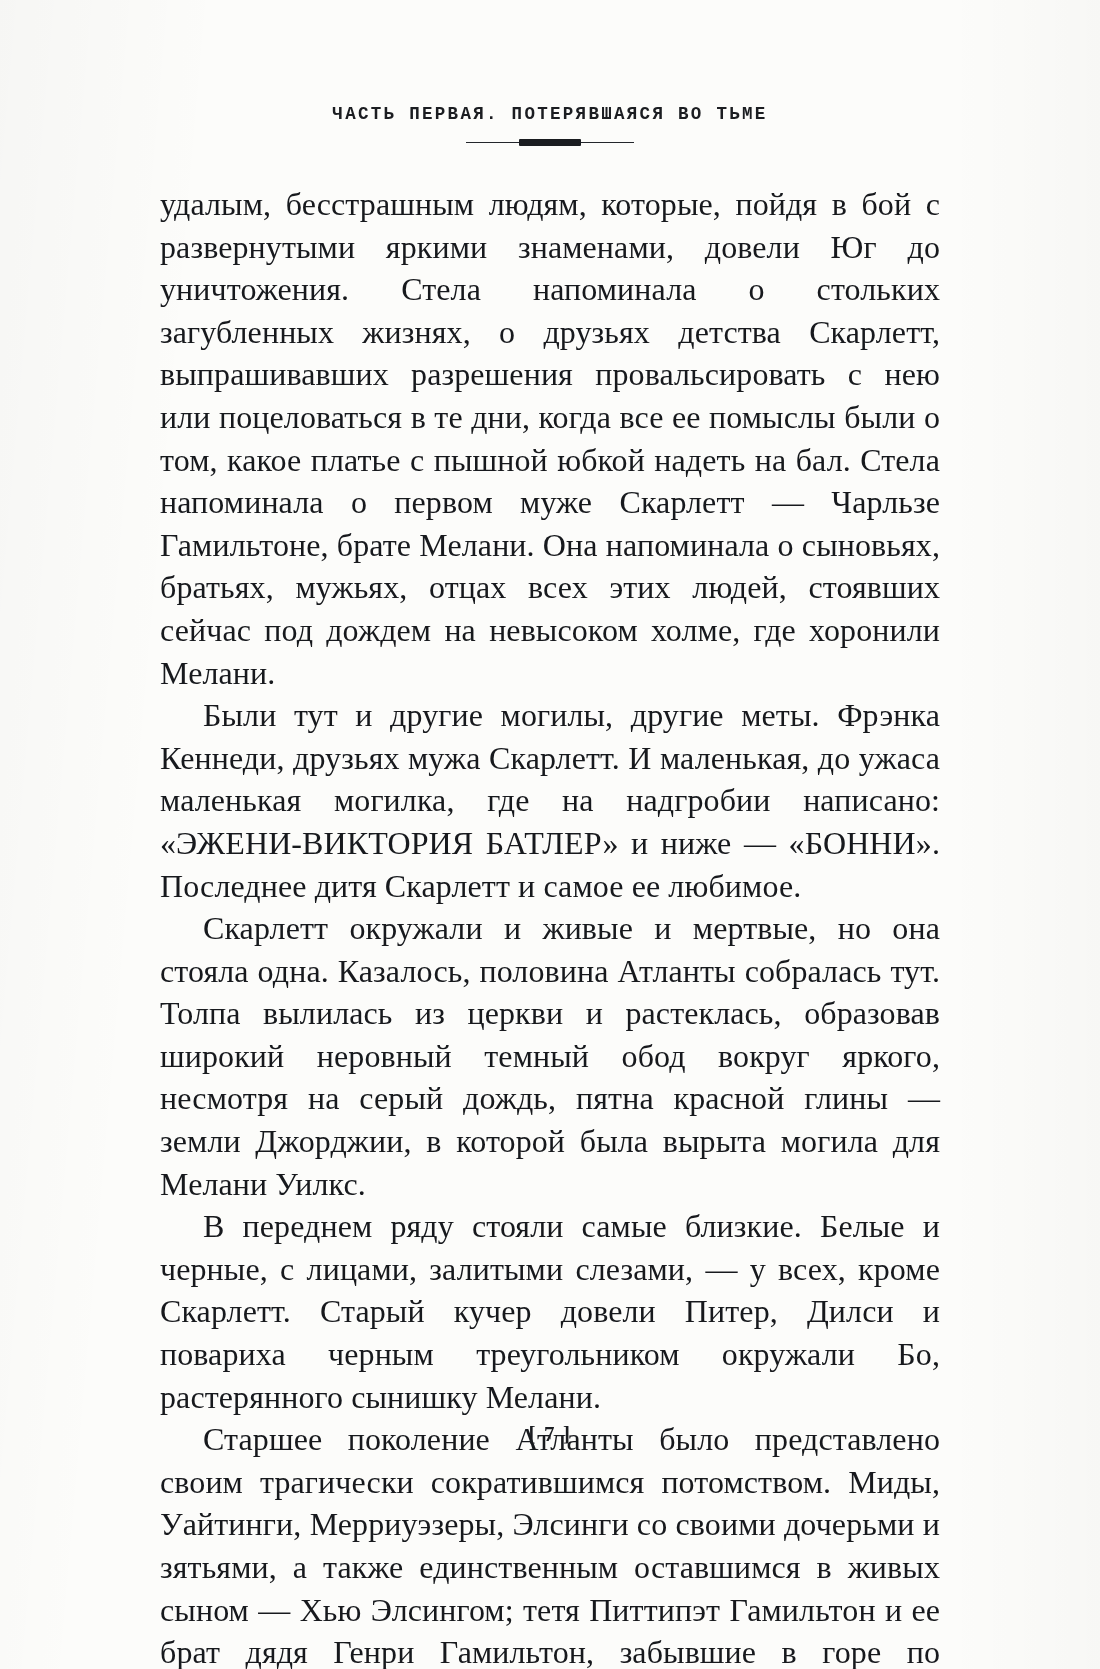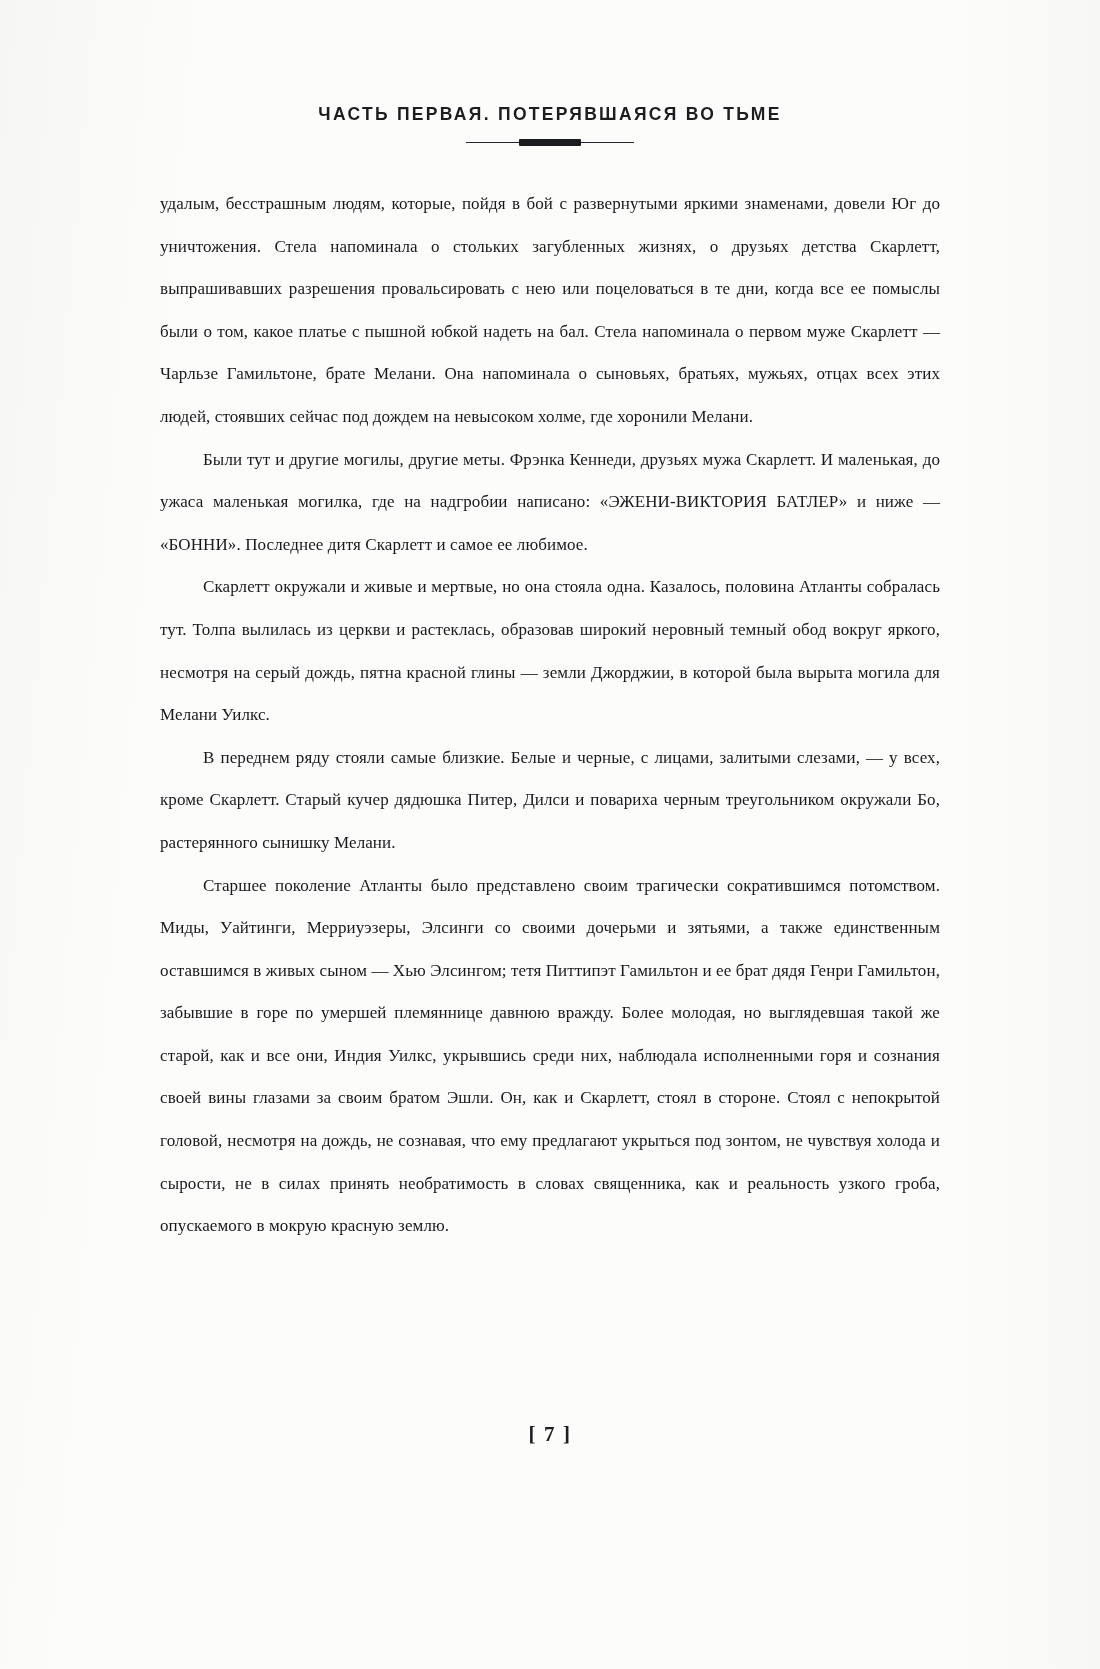--- a/index.html
+++ b/index.html
@@ -37,21 +37,21 @@
     position: relative;
     z-index: 1;
     width: 780px;
     margin: 0 auto;
     padding-top: 104px;
   }
 
   
   .running-head {
     text-align: center;
-    font-family: Liberation Sans, sans-serif;
+    font-family: Liberation Mono, monospace;
     font-size: 17.5px;
     font-weight: 700;
     letter-spacing: 2.3px;
     color: #1b1d21;
     text-transform: uppercase;
     line-height: 1.2;
     white-space: nowrap;
   }
 
   .head-rule {
@@ -81,21 +81,21 @@
     border-radius: 1px;
   }
 
   
   .body-text {
     margin-top: 36px;
   }
 
   .para {
     margin: 0;
-    font-size: 17px;
+    font-size: 32px;
     line-height: 42.6px;
     text-align: justify;
     text-justify: inter-word;
     text-indent: 43px;
     hyphens: manual;
     color: #17191d;
     letter-spacing: 0.1px;
   }
 
   .para.first {
@@ -125,21 +125,21 @@
 
     <div class="header-block">
       <div class="running-head">ЧАСТЬ ПЕРВАЯ. ПОТЕРЯВШАЯСЯ ВО ТЬМЕ</div>
       <div class="head-rule"></div>
     </div>
 
     <div class="body-text">
       <p class="para first">удалым, бесстрашным людям, которые, пойдя в бой с развернутыми яркими знаменами, довели Юг до уничтожения. Стела напоминала о стольких загубленных жизнях, о друзьях детства Скарлетт, выпрашивавших разрешения провальсировать с нею или поцеловаться в те дни, когда все ее помыслы были о том, какое платье с пышной юбкой надеть на бал. Стела напоминала о первом муже Скарлетт — Чарльзе Гамильтоне, брате Мелани. Она напоминала о сыновьях, братьях, мужьях, отцах всех этих людей, стоявших сейчас под дождем на невысоком холме, где хоронили Мелани.</p>
       <p class="para">Были тут и другие могилы, другие меты. Фрэнка Кеннеди, друзьях мужа Скарлетт. И маленькая, до ужаса маленькая могилка, где на надгробии написано: «ЭЖЕНИ-ВИКТОРИЯ БАТЛЕР» и ниже — «БОННИ». Последнее дитя Скарлетт и самое ее любимое.</p>
       <p class="para">Скарлетт окружали и живые и мертвые, но она стояла одна. Казалось, половина Атланты собралась тут. Толпа вылилась из церкви и растеклась, образовав широкий неровный темный обод вокруг яркого, несмотря на серый дождь, пятна красной глины — земли Джорджии, в которой была вырыта могила для Мелани Уилкс.</p>
-      <p class="para">В переднем ряду стояли самые близкие. Белые и черные, с лицами, залитыми слезами, — у всех, кроме Скарлетт. Старый кучер дядюшка Питер, Дилси и повариха черным треугольником окружали Бо, растерянного сынишку Мелани.</p>
+      <p class="para">В переднем ряду стояли самые близкие. Белые и черные, с лицами, залитыми слезами, — у всех, кроме Скарлетт. Старый кучер довели Питер, Дилси и повариха черным треугольником окружали Бо, растерянного сынишку Мелани.</p>
       <p class="para">Старшее поколение Атланты было представлено своим трагически сократившимся потомством. Миды, Уайтинги, Мерриуэзеры, Элсинги со своими дочерьми и зятьями, а также единственным оставшимся в живых сыном — Хью Элсингом; тетя Питтипэт Гамильтон и ее брат дядя Генри Гамильтон, забывшие в горе по умершей племяннице давнюю вражду. Более молодая, но выглядевшая такой же старой, как и все они, Индия Уилкс, укрывшись среди них, наблюдала исполненными горя и сознания своей вины глазами за своим братом Эшли. Он, как и Скарлетт, стоял в стороне. Стоял с непокрытой головой, несмотря на дождь, не сознавая, что ему предлагают укрыться под зонтом, не чувствуя холода и сырости, не в силах принять необратимость в словах священника, как и реальность узкого гроба, опускаемого в мокрую красную землю.</p>
 
     </div>
 
   </div>
 
   <div class="folio">[ 7 ]</div>
 
 </div>
 

